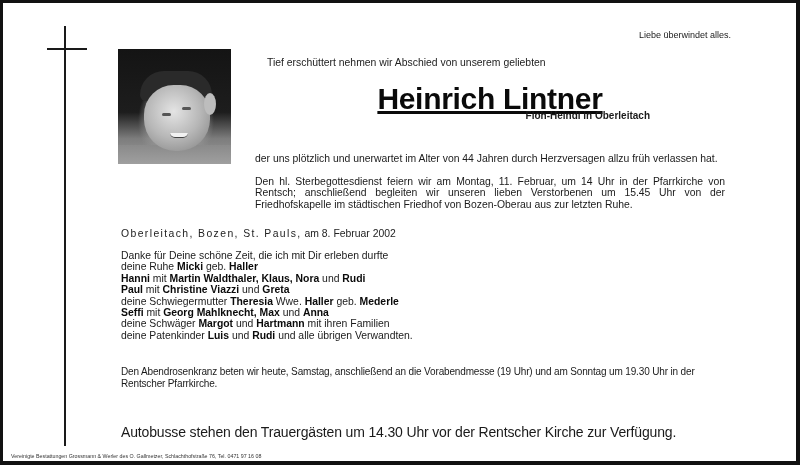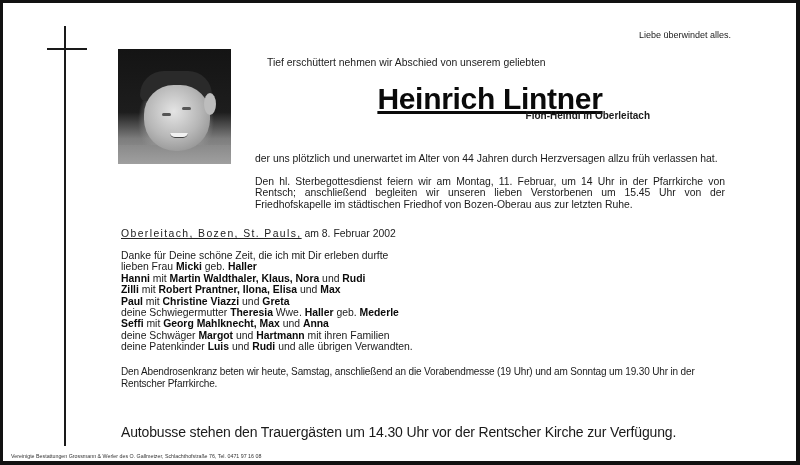--- a/index.html
+++ b/index.html
@@ -18,21 +18,21 @@
   .photo .eye2 { position:absolute; left:64px; top:58px; width:9px; height:3px; border-radius:2px; background:#555; }
   .photo .mouth { position:absolute; left:52px; top:84px; width:18px; height:4px; border-radius:0 0 8px 8px; background:#f2f2f2; border-bottom:1px solid #444; }
   .photo .shirt { position:absolute; left:0; top:96px; width:113px; height:25px; background:linear-gradient(180deg,#8a8a8a,#a6a6a6); }
   .intro { position:absolute; left:267px; top:57px; font-size:10.4px; color:#222; }
   .name { position:absolute; left:330px; top:82px; width:320px; text-align:center; font-size:30px; font-weight:bold; letter-spacing:-0.3px; color:#0a0a0a;text-decoration:underline; }
   .nickname { position:absolute; left:330px; top:110px; width:320px; text-align:right; font-size:10px; font-weight:bold; color:#1a1a1a; }
   .para { position:absolute; left:255px; width:470px; font-size:10.4px; line-height:11.4px; text-align:justify; color:#1a1a1a; }
   .p1 { top:153px; }
   .p2 { top:176px; }
   .place-date { position:absolute; left:121px; top:228px; font-size:10.4px; color:#222; }
-  .place-date .spaced { letter-spacing:1.4px;text-decoration:underline; }
+  .place-date .spaced { letter-spacing:1.4px; }
   .family { position:absolute; left:121px; top:250px; font-size:10.4px; line-height:11.4px; color:#1a1a1a; }
   .family div { white-space:nowrap; }
   .family b { font-weight:bold; color:#0a0a0a; }
   .rosary { position:absolute; left:121px; top:366px; width:610px; font-size:10px; line-height:11.6px; color:#1a1a1a; letter-spacing:-0.15px; }
   .bus { position:absolute; left:121px; top:424px; font-size:14px; color:#1a1a1a; letter-spacing:-0.15px; }
   .footer { position:absolute; left:11px; top:453px; font-size:5.3px; color:#333; white-space:nowrap; }
 </style>
 </head>
 <body>
 
@@ -61,23 +61,22 @@
 <div class="para p2">Den hl. Sterbegottesdienst feiern wir am Montag, 11. Februar, um 14 Uhr in der Pfarrkirche von Rentsch; anschließend begleiten wir unseren lieben Verstorbenen um 15.45 Uhr von der Friedhofskapelle im städtischen Friedhof von Bozen-Oberau aus zur letzten Ruhe.</div>
 
 <div class="place-date">
   <span class="spaced">Oberleitach, Bozen, St. Pauls,</span>
   <span>am 8. Februar 2002</span>
 </div>
 
 <div class="family">
   <div>Danke für Deine schöne Zeit, die ich mit Dir erleben durfte</div>
   <div id="family-lines">
-      <div><span>lieben Frau </span><b>Micki</b><span> geb. </span><b>Haller</b></div>
+      <div><span>deine Ruhe </span><b>Micki</b><span> geb. </span><b>Haller</b></div>
       <div><b>Hanni</b><span> mit </span><b>Martin Waldthaler, Klaus, Nora</b><span> und </span><b>Rudi</b></div>
-      <div><b>Zilli</b><span> mit </span><b>Robert Prantner, Ilona, Elisa</b><span> und </span><b>Max</b></div>
       <div><b>Paul</b><span> mit </span><b>Christine Viazzi</b><span> und </span><b>Greta</b></div>
       <div><span>deine Schwiegermutter </span><b>Theresia</b><span> Wwe. </span><b>Haller</b><span> geb. </span><b>Mederle</b></div>
       <div><b>Seffi</b><span> mit </span><b>Georg Mahlknecht, Max</b><span> und </span><b>Anna</b></div>
       <div><span>deine Schwäger </span><b>Margot</b><span> und </span><b>Hartmann</b><span> mit ihren Familien</span></div>
       <div><span>deine Patenkinder </span><b>Luis</b><span> und </span><b>Rudi</b><span> und alle übrigen Verwandten.</span></div>
     </div>
 </div>
 
 <div class="rosary">Den Abendrosenkranz beten wir heute, Samstag, anschließend an die Vorabendmesse (19 Uhr) und am Sonntag um 19.30 Uhr in der Rentscher Pfarrkirche.</div>
 <div class="bus">Autobusse stehen den Trauergästen um 14.30 Uhr vor der Rentscher Kirche zur Verfügung.</div>

